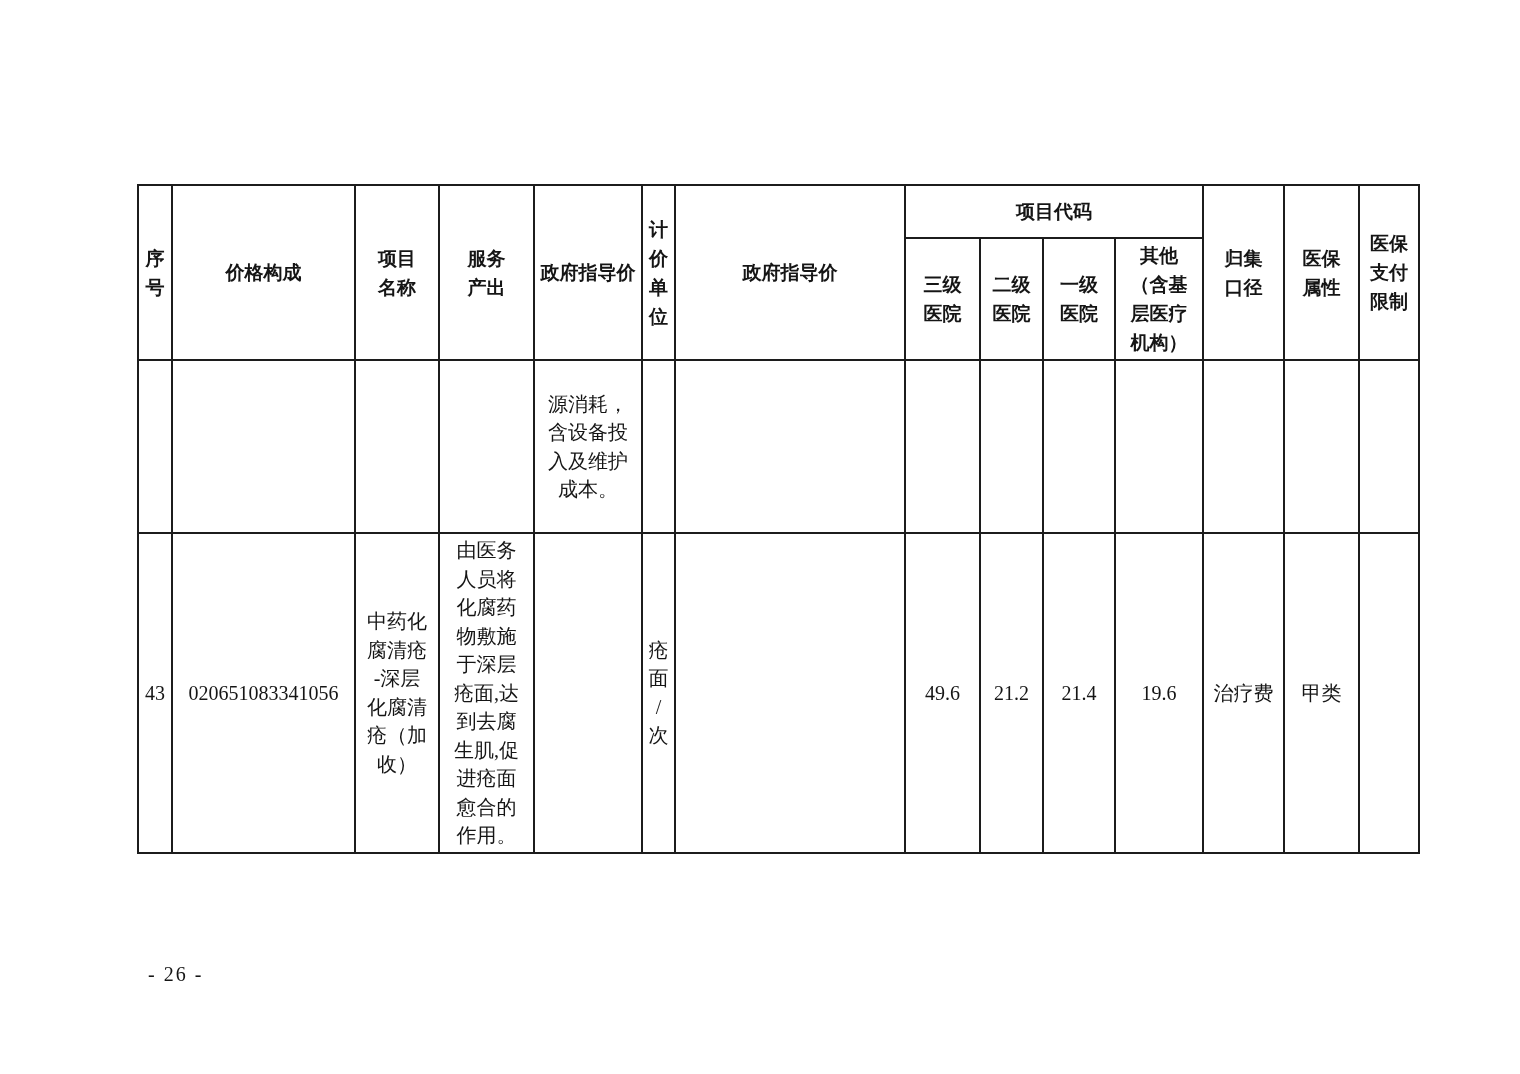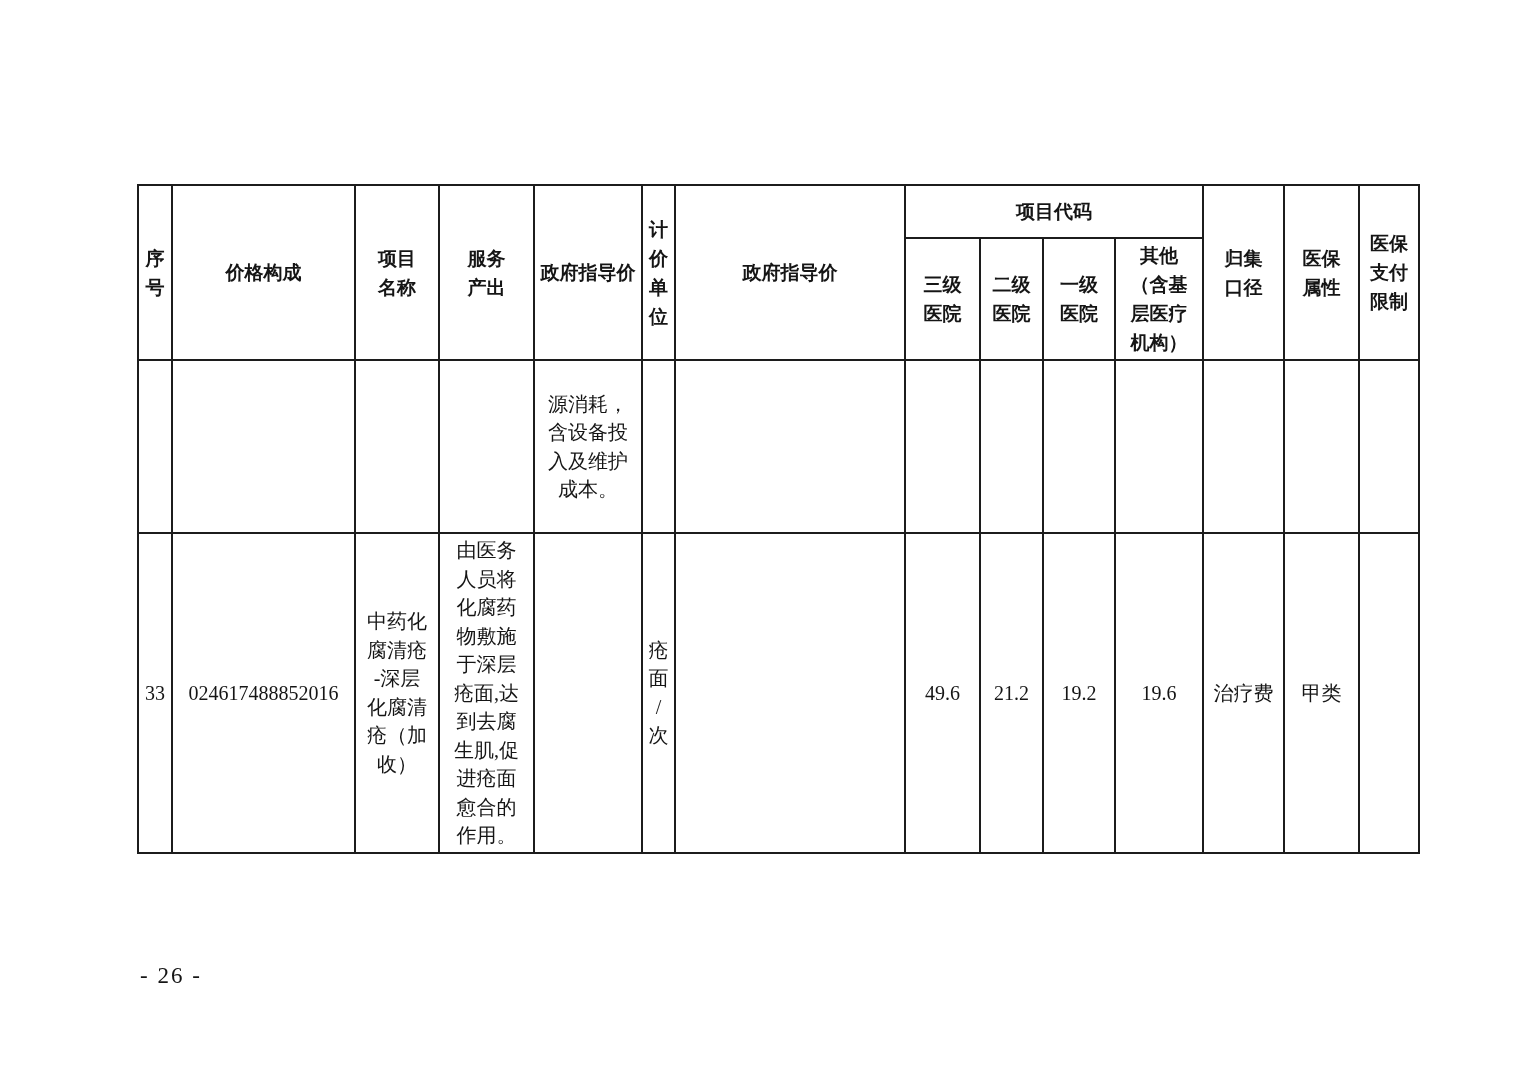--- a/index.html
+++ b/index.html
@@ -44,24 +44,24 @@
     padding: 2px;
   }
   tr.hr1 { height: 53px; }
   tr.hr2 { height: 117px; }
   tr.r-cont { height: 173px; padding-left: 44px; }
   tr.r-main { height: 317px; }
   td.tl { text-align: left; padding-left: 8px; padding-right: 4px; }
   td.vtop { vertical-align: top; padding-top: 3px; }
   .page-number {
     position: absolute;
-    left: 140px;
+    left: 148px;
     top: 963px;
     font-family: "Liberation Serif", serif;
-    font-size: 23px;
+    font-size: 20px;
     color: #151515;
     letter-spacing: 2px;
   }
 </style>
 </head>
 <body>
 
 <div class="page">
 
   <table class="doc-table">
@@ -134,22 +134,22 @@
       <td></td>
       <td></td>
       <td></td>
       <td></td>
       <td></td>
       <td></td>
       <td></td>
     </tr>
 
     <tr class="r-main">
-      <td>33</td>
-      <td>024617488852016</td>
+      <td>43</td>
+      <td>020651083341056</td>
       <td class="tl">中药化
 腐清疮
 -深层
 化腐清
 疮（加
 收）</td>
       <td class="tl vtop">由医务
 人员将
 化腐药
 物敷施
@@ -161,21 +161,21 @@
 愈合的
 作用。</td>
       <td></td>
       <td>疮
 面
 /
 次</td>
       <td></td>
       <td>49.6</td>
       <td>21.2</td>
-      <td>19.2</td>
+      <td>21.4</td>
       <td>19.6</td>
       <td>治疗费</td>
       <td>甲类</td>
       <td></td>
     </tr>
   </tbody>
     </table>
 
   <div class="page-number">- 26 -</div>
 

